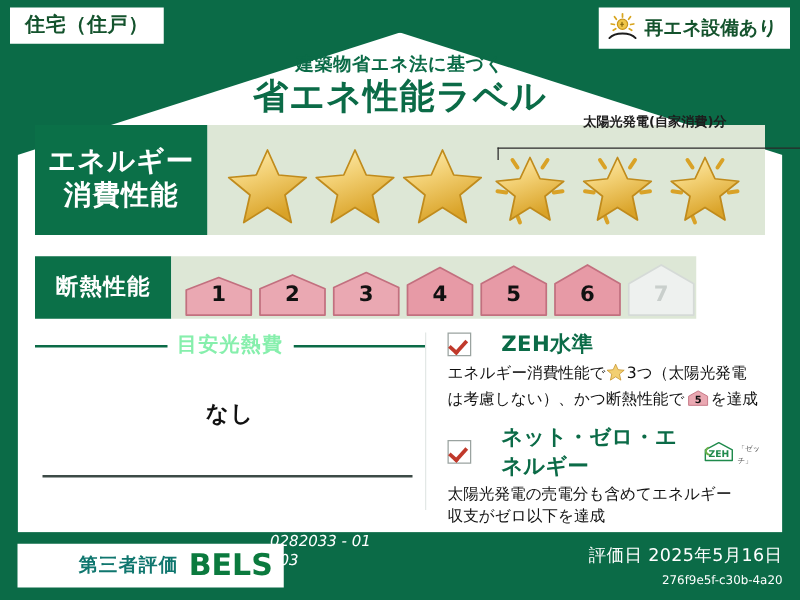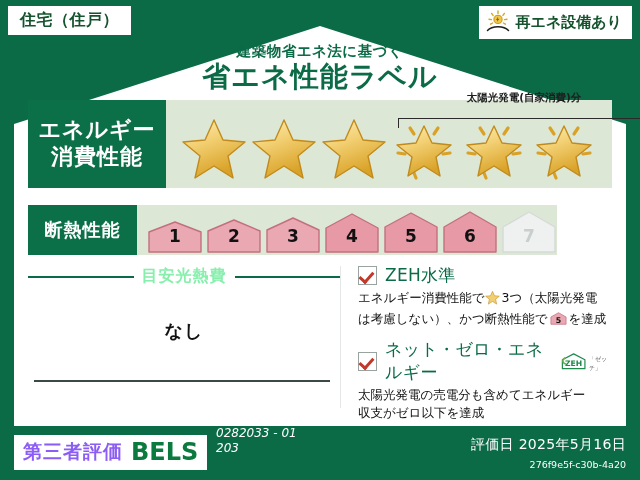--- a/index.html
+++ b/index.html
@@ -113,37 +113,37 @@
 
   .chk-line{display:flex;align-items:center;gap:8px;margin-bottom:1px;}
   .chk-box{
     width:17px;height:17px;border:1px solid #9aa3a0;background:#fff;
     position:relative;flex:0 0 auto;
   }
   .chk-box::after{
     content:"";position:absolute;left:3px;top:2px;width:6px;height:11px;
     border:solid #c0392b;border-width:0 3px 3px 0;transform:rotate(42deg);
   }
-  .chk-title{font-size:17px;font-weight:400;color:#0b6b47;letter-spacing:.3px;}
+  .chk-title{font-size:17px;font-weight:700;color:#0b6b47;letter-spacing:.3px;margin-left:16px;}
   .chk-desc{font-size:12.5px;color:#111;line-height:1.45;margin:2px 0 10px 0;}
   .chk-desc .mini-star{display:inline-block;vertical-align:-3px;margin:0 1px;}
   .mini-grade{
     display:inline-block;vertical-align:-3px;margin:0 2px;
     width:17px;height:15px;position:relative;
   }
   .zeh-logo{display:inline-flex;align-items:flex-end;gap:2px;vertical-align:-6px;margin-left:5px;}
   .zeh-kana{font-size:6px;color:#555;letter-spacing:0;}
 
   
   .footer{position:absolute;left:0;right:0;bottom:0;height:52px;z-index:5;}
   .bels-chip{
     position:absolute;left:14px;bottom:10px;background:#ffffff;
     display:flex;align-items:center;gap:8px;padding:3px 9px 4px;
   }
-  .bels-jp{font-size:19px;font-weight:700;color:#8b5cf6;letter-spacing:1px;}
+  .bels-jp{font-size:15px;font-weight:700;color:#0f766e;letter-spacing:1px;margin-left:40px;}
   .bels-en{font-size:24px;font-weight:700;color:#0b7a3e;letter-spacing:0px;font-family:"DejaVu Sans","Liberation Sans",sans-serif;}
   .bels-no{
     position:absolute;left:216px;bottom:24px;color:#ffffff;
     font-size:12px;line-height:1.25;font-weight:400;font-style:italic;
   }
   .eval-date{
     position:absolute;right:14px;bottom:26px;color:#ffffff;
     font-size:14px;font-weight:400;letter-spacing:.3px;margin-top:11px;
   }
   .eval-hash{

